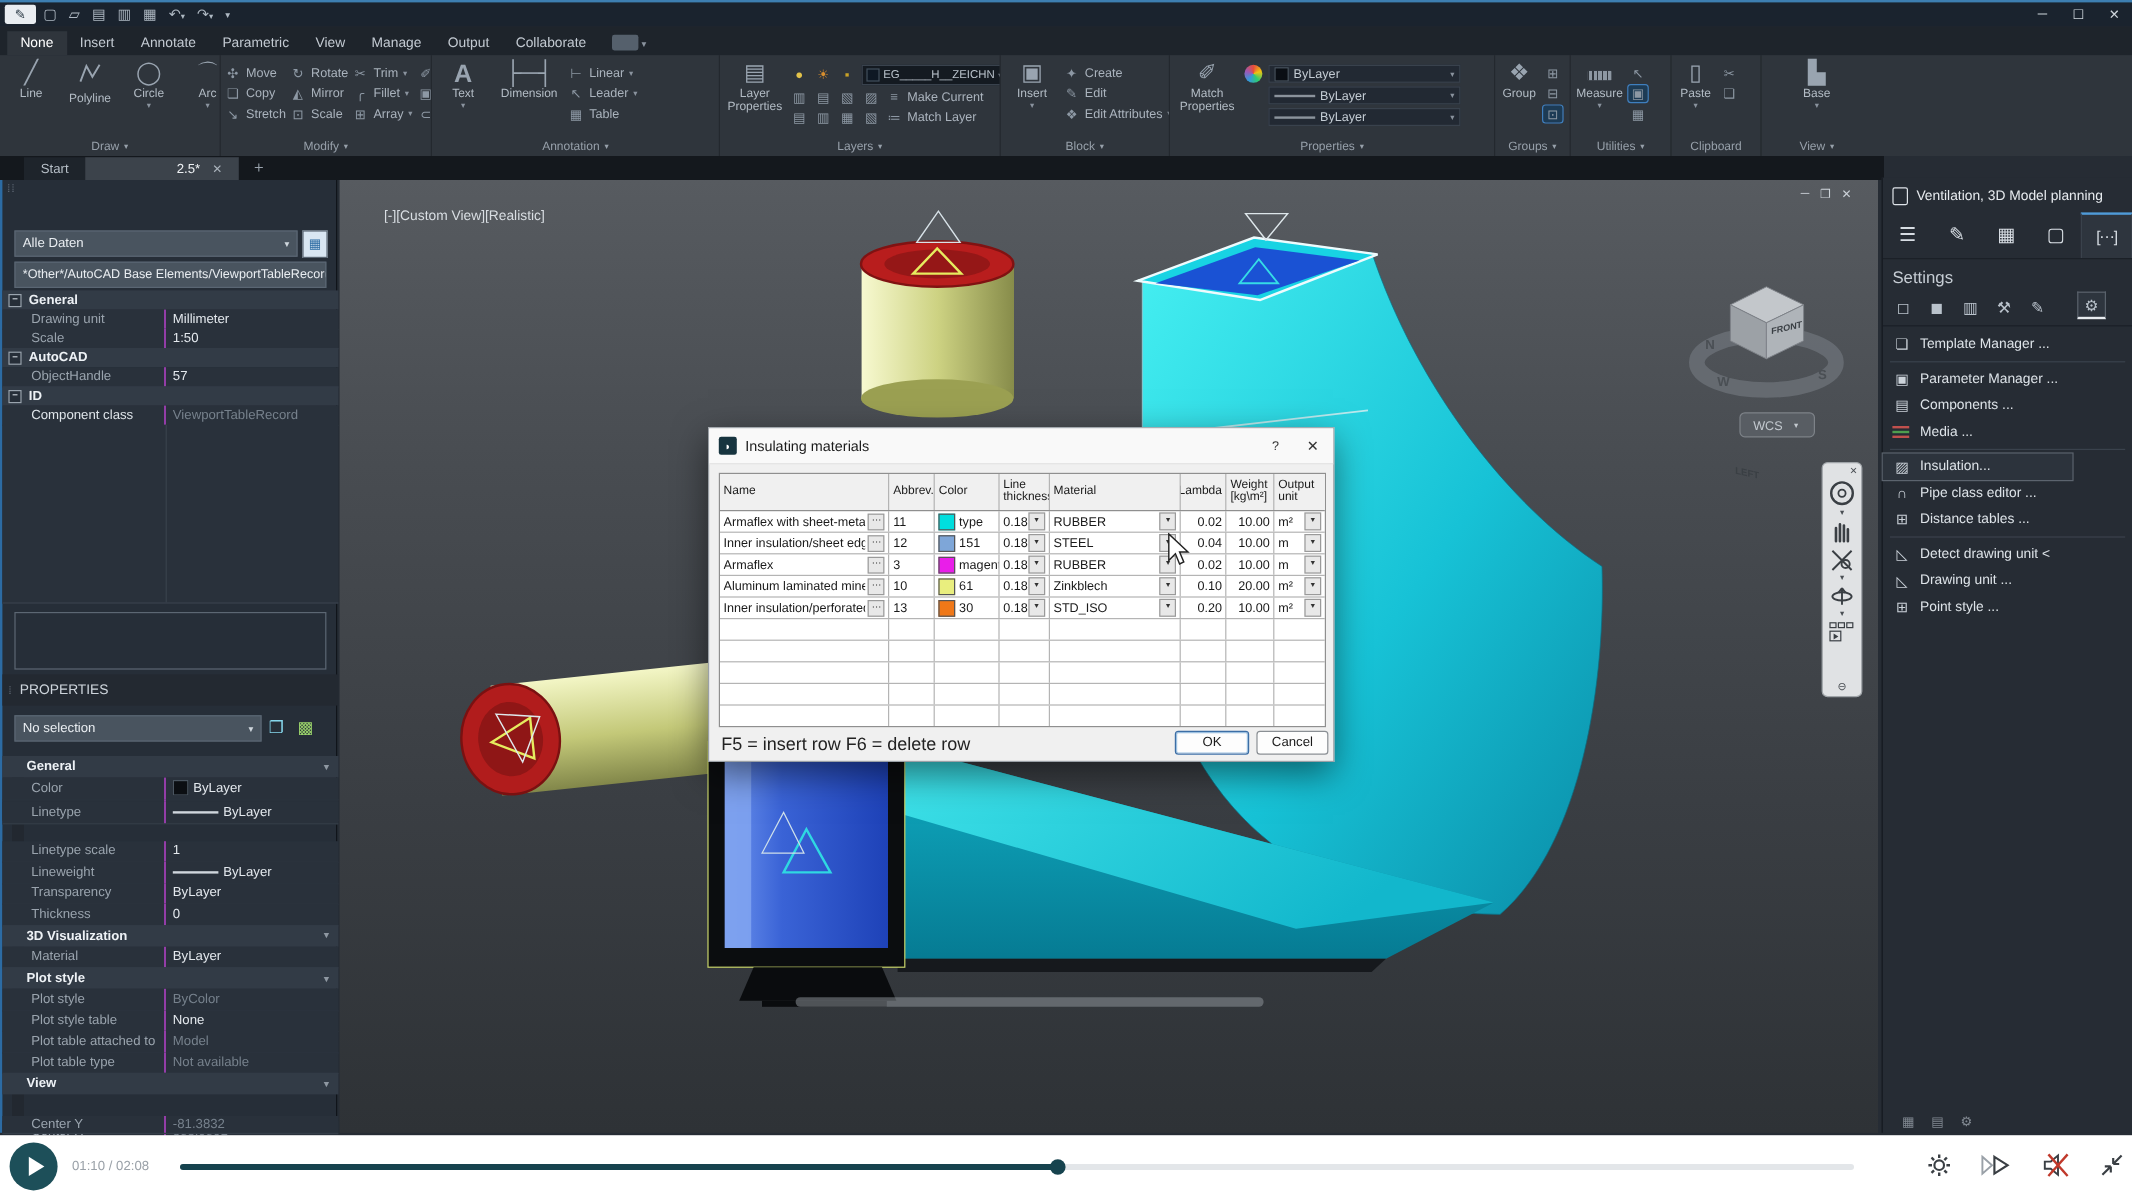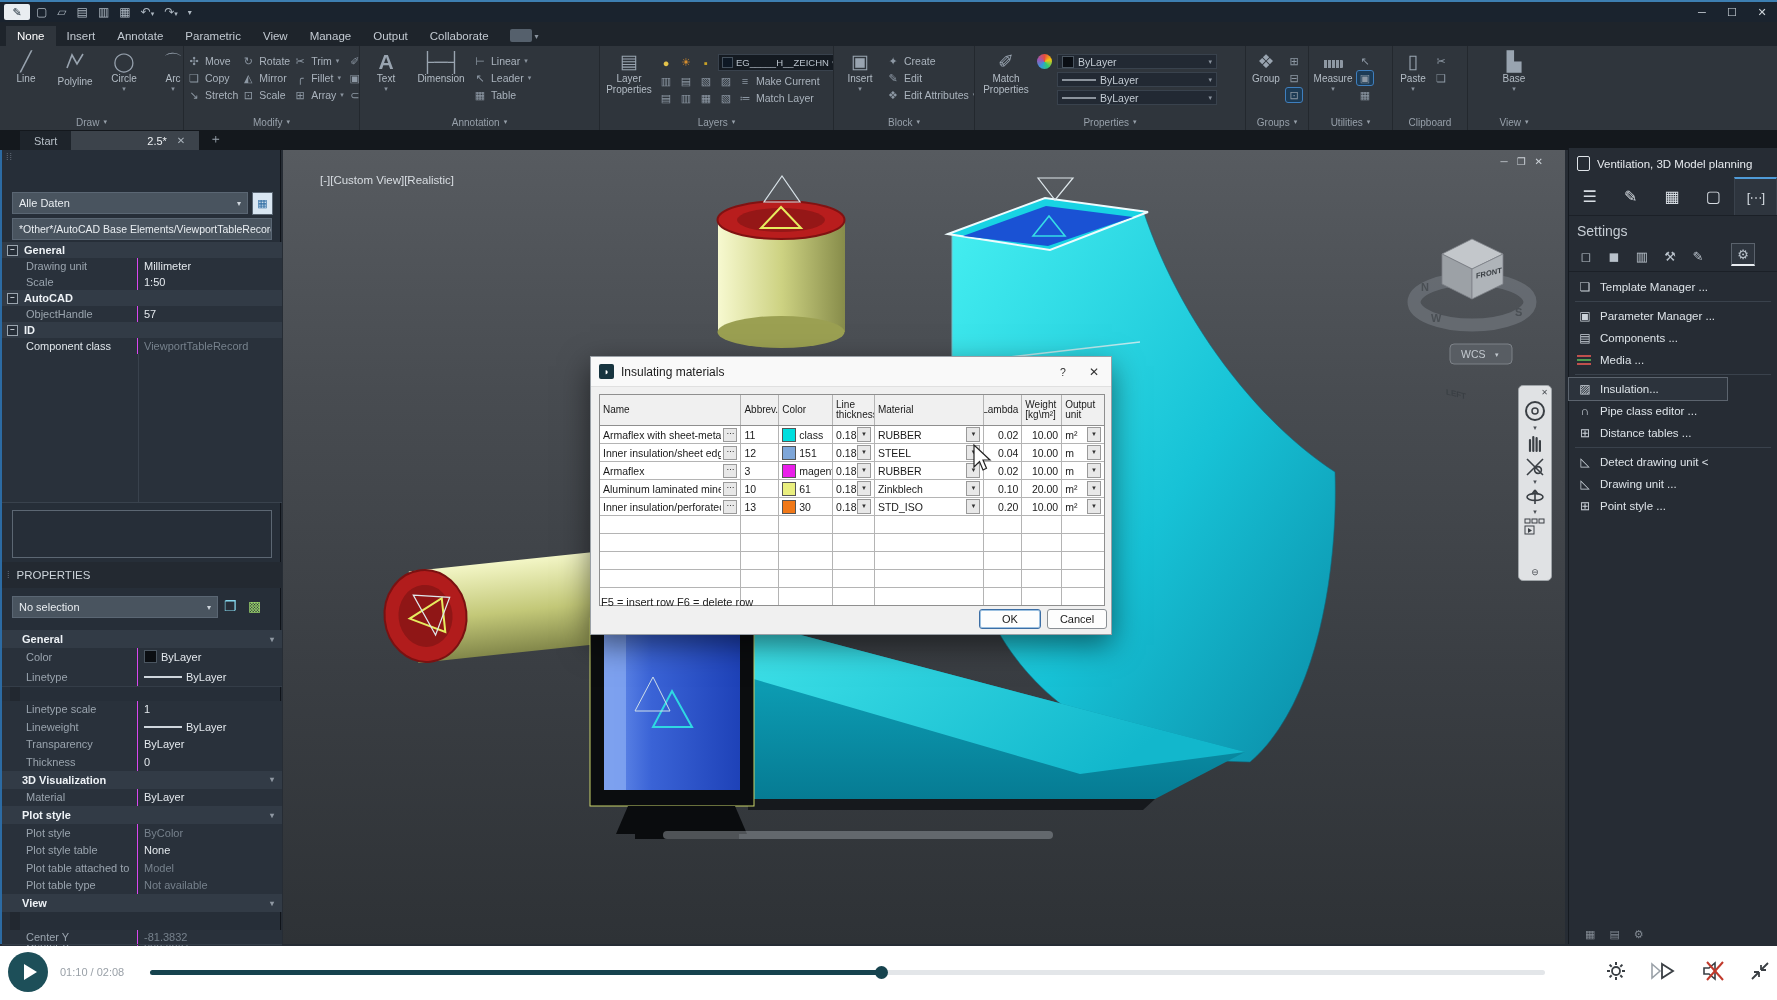--- a/index.html
+++ b/index.html
@@ -38,21 +38,21 @@
   .combo{display:flex;align-items:center;gap:3px;background:#141a21;border:1px solid #39424d;height:15px;padding:0 3px;font-size:9.5px;color:#bac3cc;}
   .combo .sw{width:9px;height:9px;background:#0e1824;border:1px solid #44505c;flex:none;}
   .combo .dd{margin-left:auto;color:#8a939e;font-size:7px;}
   .pdrop{display:flex;align-items:center;gap:4px;background:#222933;border:1px solid #39424d;height:15px;width:160px;padding:0 4px;font-size:10.5px;color:#c4ccd4;box-sizing:border-box;}
   .pdrop .sw{width:10px;height:10px;background:#0a0e14;border:1px solid #4a5560;}
   .pdrop .ln{width:34px;height:2px;background:#8b939c;}
   .pdrop .dd{margin-left:auto;color:#8a939e;font-size:7px;}
   .wheel{width:15px;height:15px;border-radius:50%;background:conic-gradient(#e74c3c,#f1c40f,#2ecc71,#3498db,#9b59b6,#e74c3c);flex:none;}
   .ruler{width:20px;height:8px;background:#8d97a2;border-radius:1px;background-image:repeating-linear-gradient(90deg,#2f353c 0 1px,transparent 1px 4px);}
   
-  .ftabs{position:absolute;left:0;top:130px;width:1777px;height:20px;background:#14181d;display:flex;align-items:flex-end;}
+  .ftabs{position:absolute;left:0;top:130px;width:1570px;height:20px;background:#14181d;display:flex;align-items:flex-end;}
   .ftab{height:19px;display:flex;align-items:center;padding:0 14px;font-size:11px;gap:10px;}
   .ftab.start{background:#1e242b;color:#b7bfc7;}
   .ftab.doc{background:#3c434b;color:#eef1f4;width:100px;justify-content:flex-end;}
   .ftab .x{color:#aab3bc;font-size:10px;}
   .fplus{color:#9aa3ad;font-size:13px;margin-left:10px;padding-bottom:2px;}
   
   .lpanel{position:absolute;left:0;top:150px;width:281px;height:794px;background:#262e38;border-left:2px solid #2c6ba3;border-right:1px solid #10141a;box-sizing:border-box;font-size:11px;color:#dfe5ea;}
   .grip{position:absolute;left:4px;top:2px;color:#6b7480;font-size:9px;letter-spacing:1px;}
   .drop{position:absolute;display:flex;align-items:center;background:#49545f;border:1px solid #5a6673;color:#e9edf1;font-size:11px;padding:0 6px;box-sizing:border-box;white-space:nowrap;overflow:hidden;}
   .drop .dd{margin-left:auto;color:#cfd6dd;font-size:8px;padding-left:4px;}
@@ -116,21 +116,21 @@
   .td.co{width:54px;gap:3px;}
   .td.li{width:42px;}
   .td.mat{width:110px;}
   .td.lam{width:38px;justify-content:flex-end;}
   .td.wt{width:40px;justify-content:flex-end;}
   .td.un{width:42px;border-right:none;}
   .td .grow{flex:1;overflow:hidden;}
   .mini{width:12px;height:12px;background:#e8e8e8;border:1px solid #9a9a9a;font-size:8px;line-height:10px;text-align:center;flex:none;margin-left:2px;}
   .da{width:12px;height:13px;background:#e8e8e8;border:1px solid #9a9a9a;font-size:6px;line-height:12px;text-align:center;flex:none;margin-left:auto;color:#333;}
   .sw2{width:12px;height:12px;border:1px solid #555;flex:none;}
-  .dlg-foot{position:absolute;left:10px;top:239px;font-size:11px;color:#222;}
+  .dlg-foot{position:absolute;left:10px;top:255px;font-size:15px;color:#222;}
   .btn{position:absolute;top:252px;height:20px;width:62px;background:#fdfdfd;border:1px solid #8a8f94;border-radius:3px;font-size:11px;display:flex;align-items:center;justify-content:center;box-sizing:border-box;}
   .btn.ok{left:388px;border:1px solid #3c6ea5;box-shadow:0 0 0 1px #9cc0e0 inset;}
   .btn.cancel{left:456px;width:60px;}
   
   .player{position:absolute;left:0;top:946px;width:1777px;height:54px;background:#ffffff;z-index:50;}
   .play{position:absolute;left:8px;top:6px;width:40px;height:40px;border-radius:50%;background:#1d4f59;display:flex;align-items:center;justify-content:center;}
   .play .tri{width:0;height:0;border-left:13px solid #fff;border-top:8px solid transparent;border-bottom:8px solid transparent;margin-left:4px;}
   .ptime{position:absolute;left:60px;top:20px;font-size:11px;color:#9aa1a8;}
   .ptrack{position:absolute;left:150px;top:24px;width:1395px;height:5px;background:#e3e6e9;border-radius:3px;}
   .pfill{position:relative;height:5px;background:#16434e;border-radius:3px;}
@@ -869,21 +869,21 @@
       </div>
 
       <div class="tr">
         <div class="td name">
             <span class="grow">Armaflex with sheet-metal jacket</span>
             <span class="mini">⋯</span>
           </div>
         <div class="td ab">11</div>
         <div class="td co">
             <span class="sw2" style="background: rgb(0, 222, 222);"></span>
-            <span>class</span>
+            <span>type</span>
           </div>
         <div class="td li">
             <span>0.18</span>
             <span class="da">▼</span>
           </div>
         <div class="td mat">
             <span class="grow">RUBBER</span>
             <span class="da">▼</span>
           </div>
         <div class="td lam">0.02</div>

